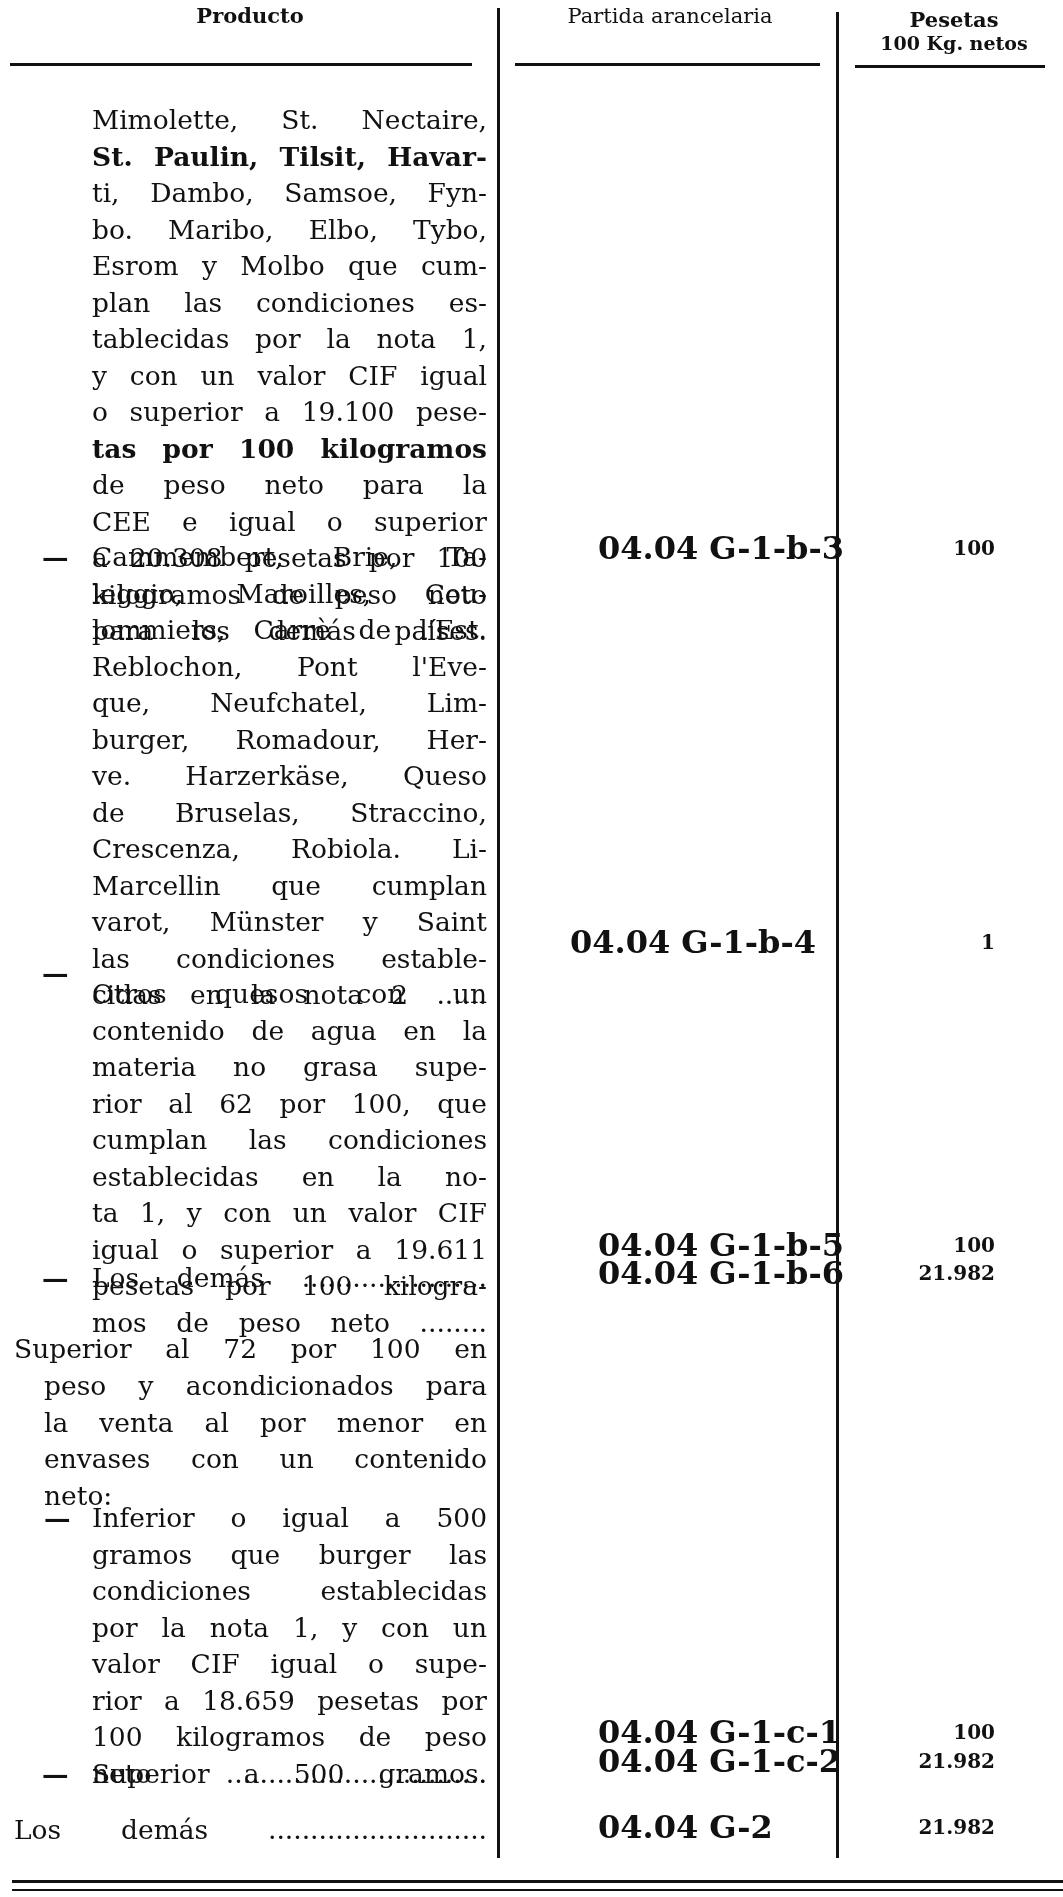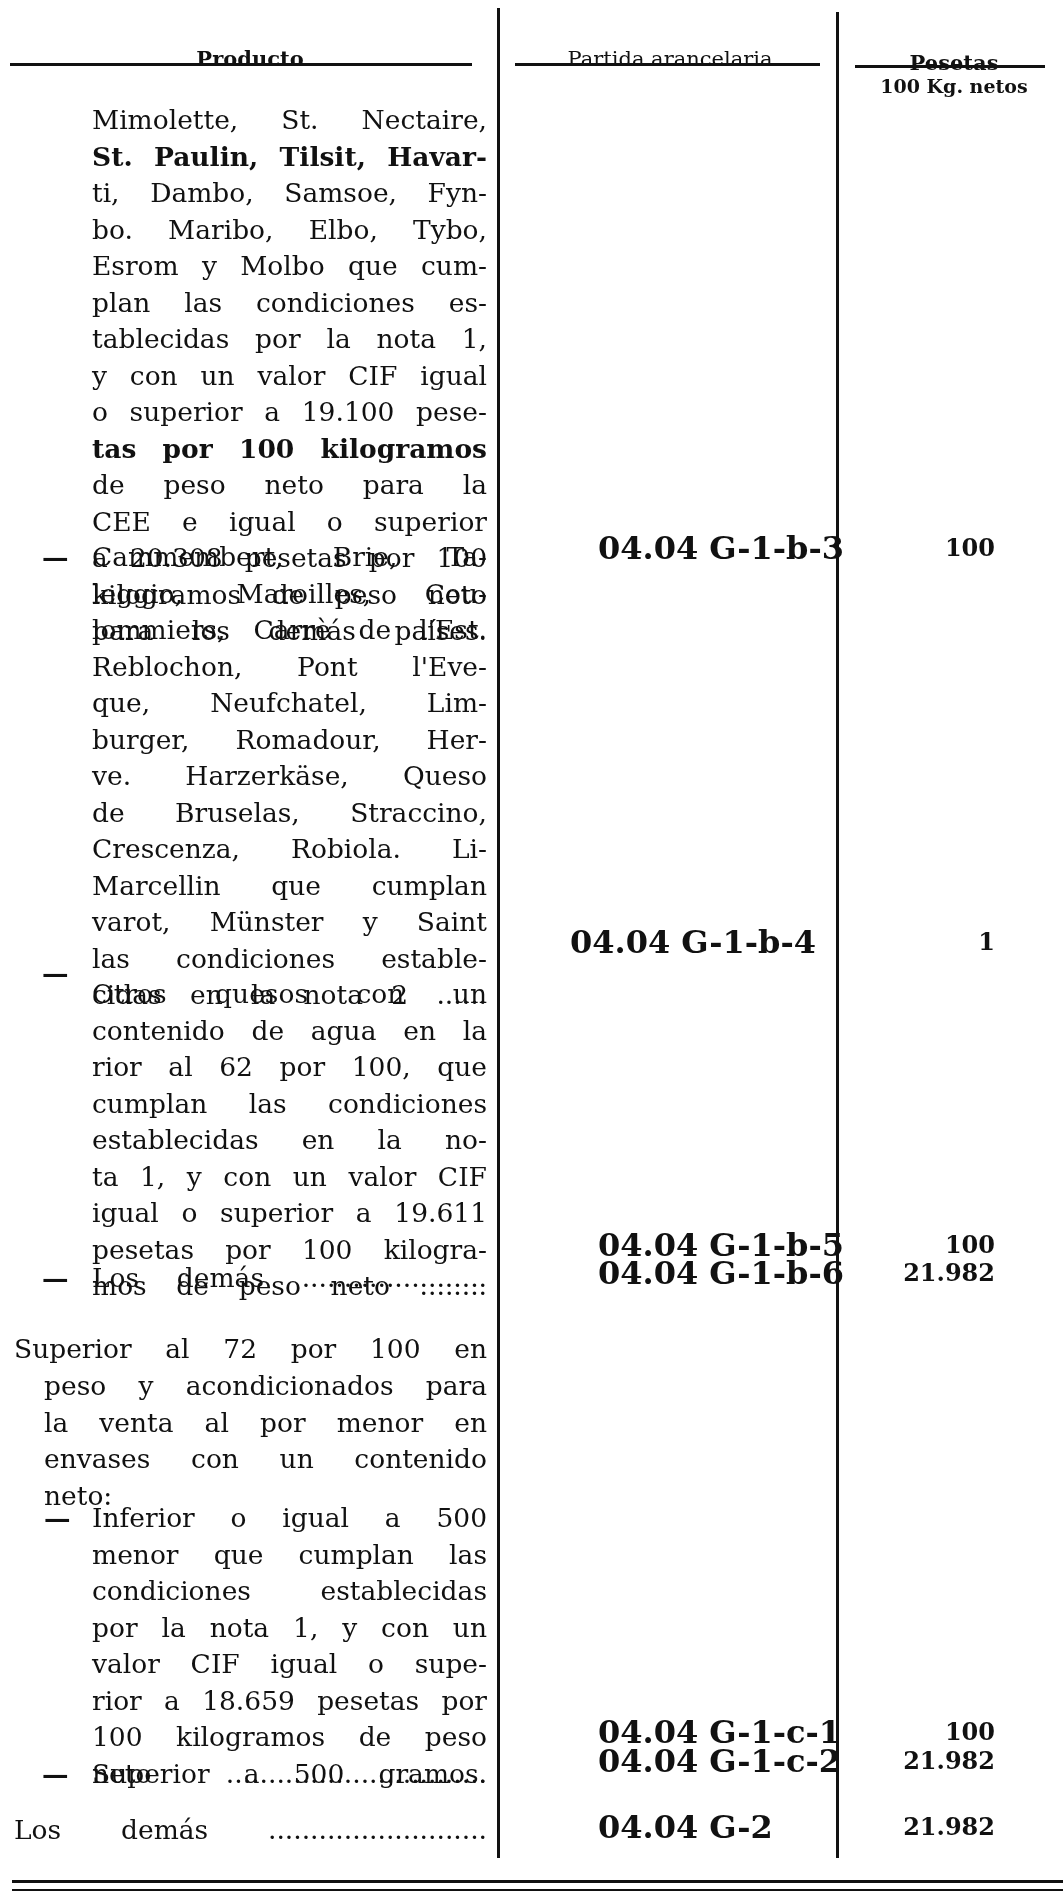--- a/index.html
+++ b/index.html
@@ -1,27 +1,27 @@
 <!DOCTYPE html>
 <html><head>
 <meta charset="utf-8">
 <style>
   html, body { margin:0; padding:0; background:#ffffff; }
   body { width:1063px; height:1897px; position:relative; overflow:hidden;
          font-family:"DejaVu Serif","Liberation Serif",serif; color:#111; }
   .vline { position:absolute; background:#111; width:3px; }
   .hline { position:absolute; background:#111; height:3px; }
-  .hdr { position:absolute; text-align:center; font-weight:bold; font-size:21px; line-height:24px;margin-top:43px; }
+  .hdr { position:absolute; text-align:center; font-weight:bold; font-size:21px; line-height:24px; }
   .hdr.small { font-size:19px; line-height:22px; }
   .txt { position:absolute; font-size:26.5px; line-height:36.5px; text-align:justify; text-align-last:justify; }
   .line { display:block; white-space:nowrap; text-align-last:justify; text-align:justify; }
   .line.left { text-align-last:left; }
   .dash { position:absolute; font-size:26.5px; line-height:36.5px; font-weight:bold; }
   .code { position:absolute; font-size:32px; line-height:30px; font-weight:bold; white-space:nowrap; }
-  .val { position:absolute; font-size:24px; line-height:30px; font-weight:bold; text-align:right; width:120px; }
+  .val { position:absolute; font-size:20px; line-height:30px; font-weight:bold; text-align:right; width:120px; }
   .bold { font-weight:bold; }
   .it { }
 </style>
 </head>
 <body>
 
 <div class="vline" style="left:497px; top:8px; height:1850px;"></div>
 <div class="vline" style="left:836px; top:12px; height:1846px;"></div>
 
 <div class="hdr" style="left:10px; width:480px; top:4px;">Producto</div>
@@ -69,20 +69,21 @@
   <span class="line">las condiciones estable-</span>
   <span class="line">cidas en la nota 2 ......</span>
 </div>
 <div class="code" style="left:570px; top:927px;">04.04 G-1-b-4</div>
 <div class="val" style="left:875px; top:927px;">1</div>
 
 <div class="dash" style="left:42px; top:955px;">—</div>
 <div class="txt" style="left:92px; top:955px; width:395px;margin-top:21px;">
   <span class="line">Otros quesos con un</span>
   <span class="line it">contenido de agua en la</span>
+  <span class="line">materia no grasa supe-</span>
   <span class="line">rior al 62 por 100, que</span>
   <span class="line">cumplan las condiciones</span>
   <span class="line">establecidas en la no-</span>
   <span class="line">ta 1, y con un valor CIF</span>
   <span class="line">igual o superior a 19.611</span>
   <span class="line">pesetas por 100 kilogra-</span>
   <span class="line">mos de peso neto ........</span>
 </div>
 <div class="code" style="left:598px; top:1230px;">04.04 G-1-b-5</div>
 <div class="val" style="left:875px; top:1230px;">100</div>
@@ -100,21 +101,21 @@
 <div class="txt" style="left:44px; top:1368px; width:443px;">
   <span class="line">peso y acondicionados para</span>
   <span class="line">la venta al por menor en</span>
   <span class="line">envases con un contenido</span>
   <span class="line left">neto:</span>
 </div>
 
 <div class="dash" style="left:44px; top:1500px;">—</div>
 <div class="txt" style="left:92px; top:1500px; width:395px;">
   <span class="line">Inferior o igual a 500</span>
-  <span class="line">menor que cumplan las</span>
+  <span class="line">gramos que burger las</span>
   <span class="line">condiciones establecidas</span>
   <span class="line">por la nota 1, y con un</span>
   <span class="line">valor CIF igual o supe-</span>
   <span class="line">rior a 18.659 pesetas por</span>
   <span class="line">100 kilogramos de peso</span>
   <span class="line">neto ...............................</span>
 </div>
 <div class="code" style="left:598px; top:1717px;">04.04 G-1-c-1</div>
 <div class="val" style="left:875px; top:1717px;">100</div>
 

